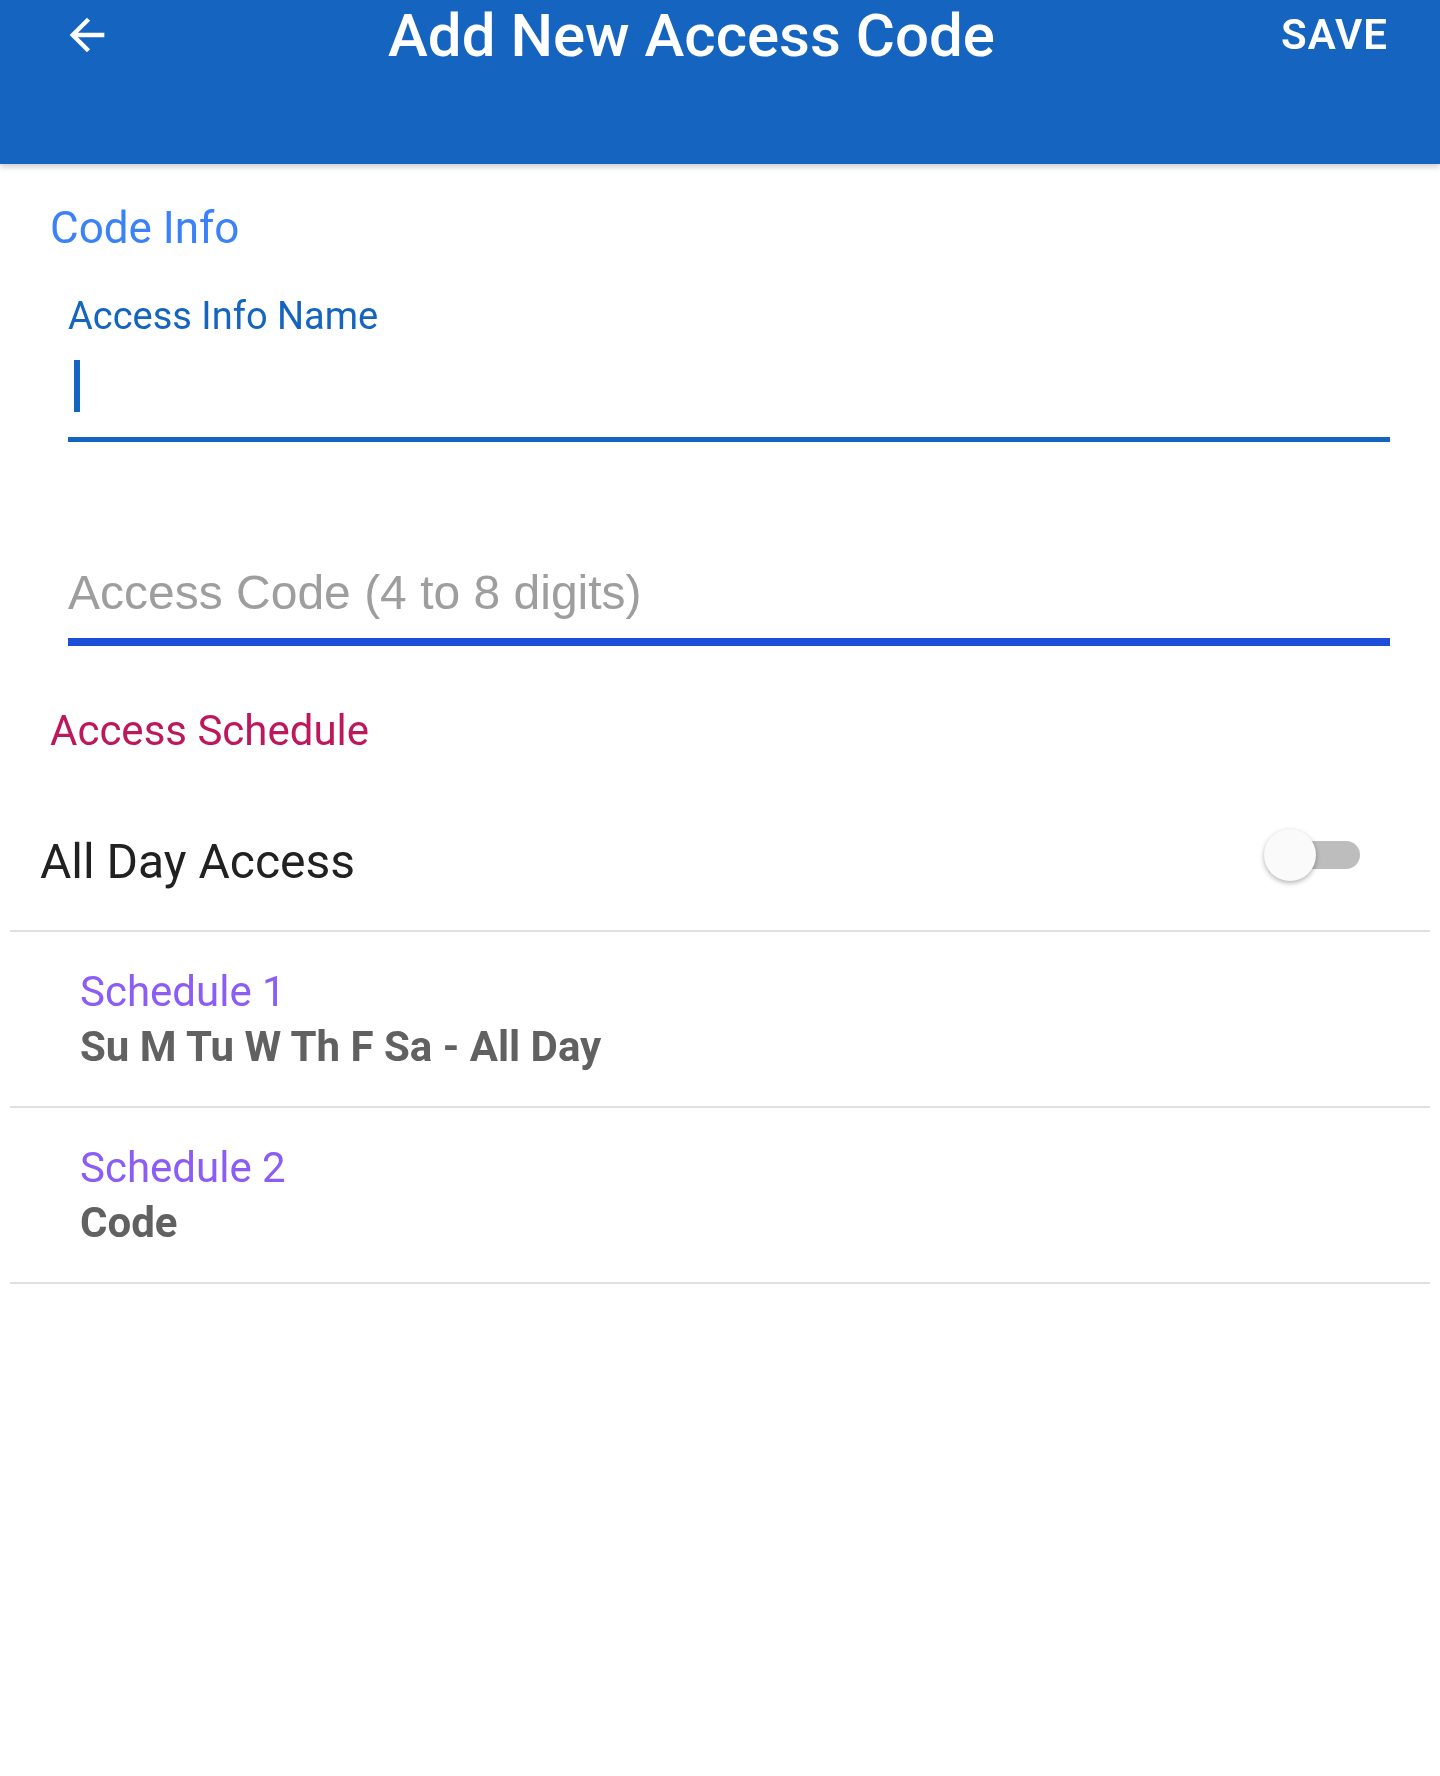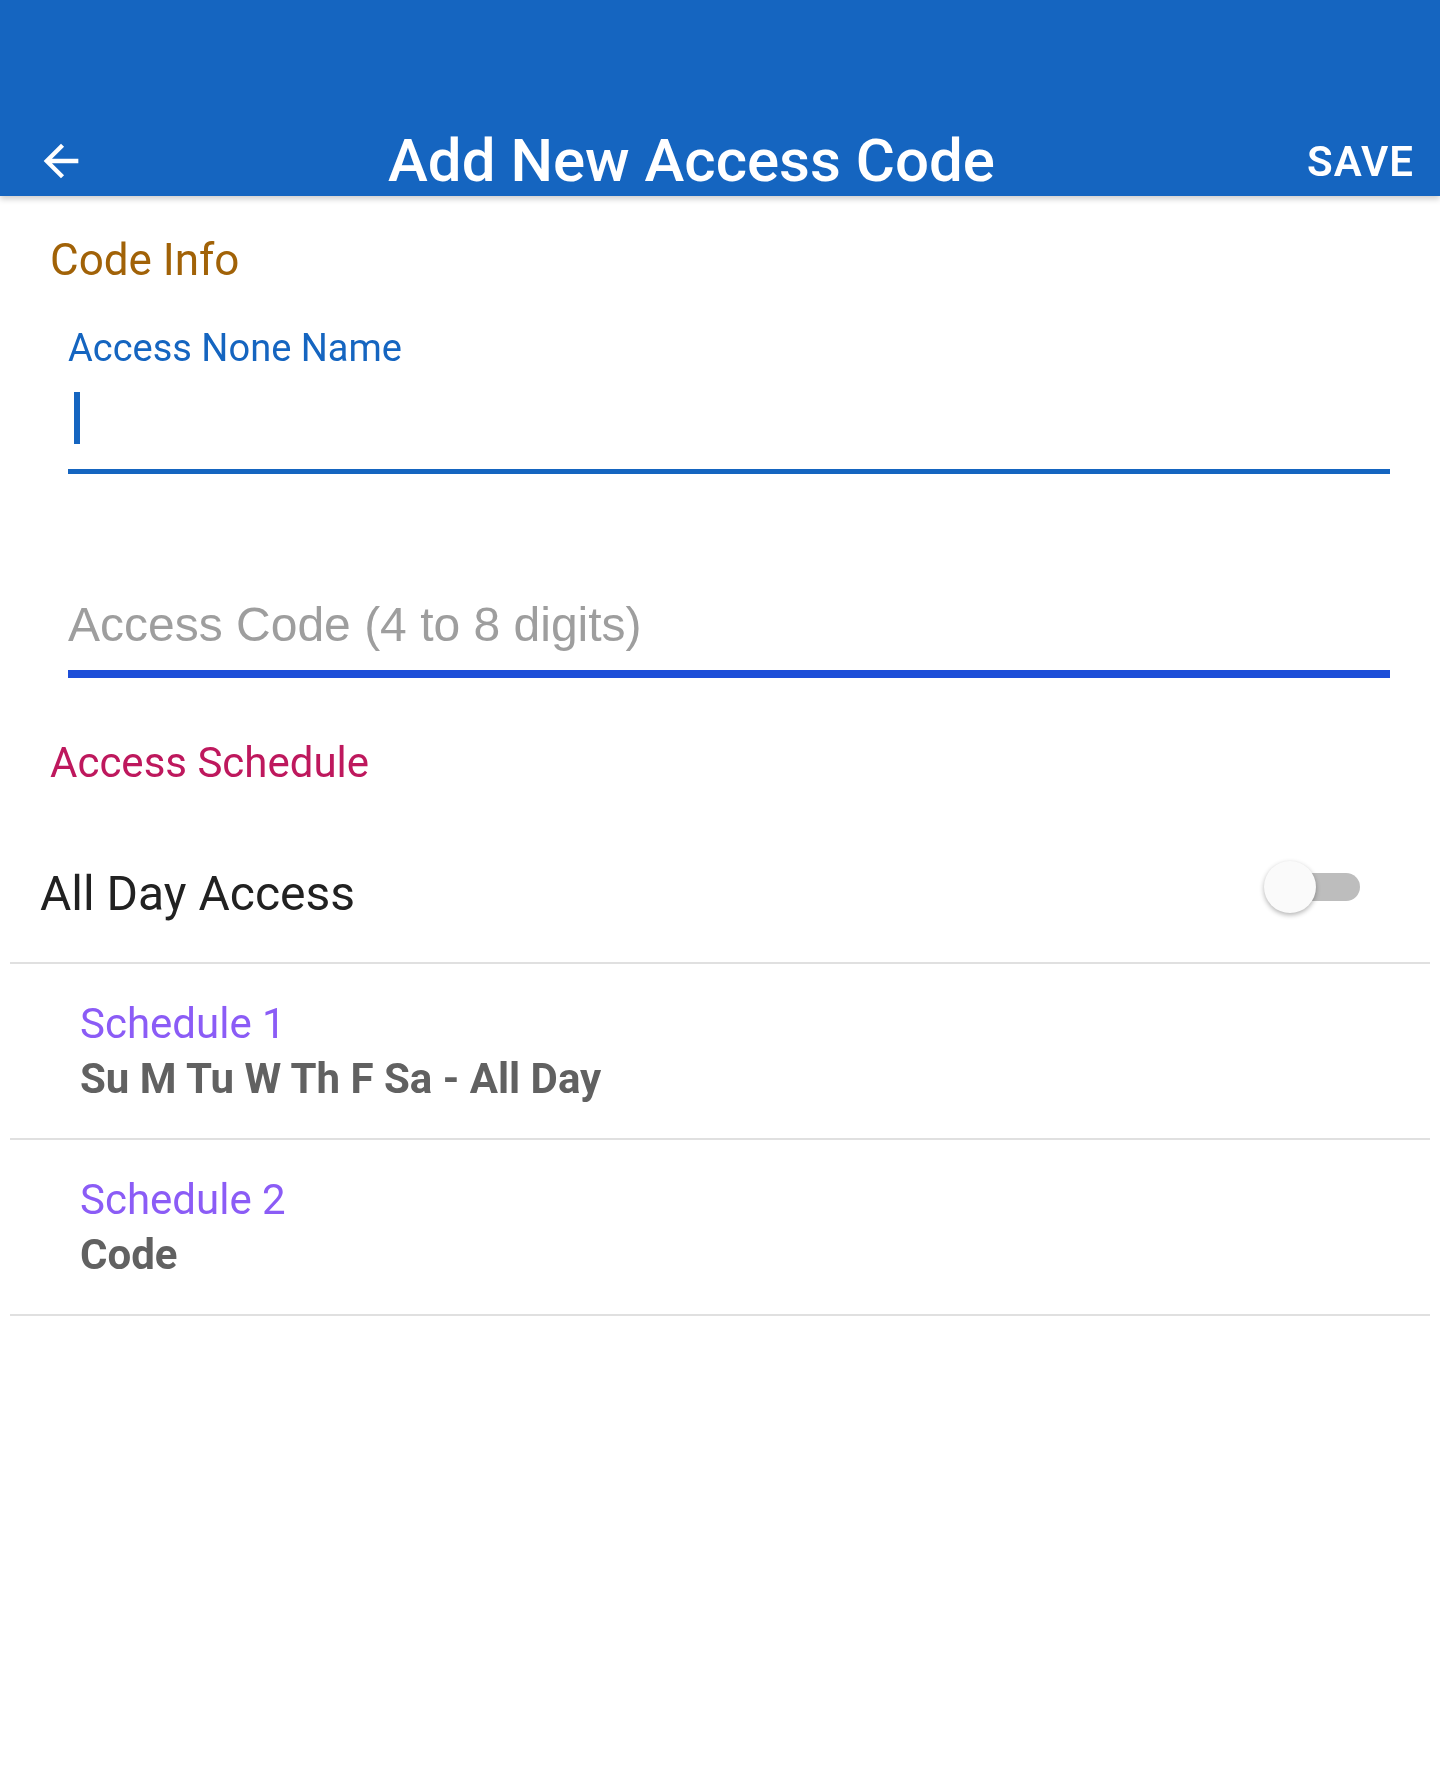--- a/index.html
+++ b/index.html
@@ -9,24 +9,24 @@
     }
     body {
       font-family: -apple-system, Roboto, "Helvetica Neue", Arial, sans-serif;
       background: #ffffff;
       width: 1440px;
       height: 1776px;
       overflow: hidden;
     }
     .app-bar {
       background: #1565C0;
-      height: 196px;
+      height: 164px;
       display: flex;
-      align-items: flex-end;
-      padding: 0 26px;
+      align-items: flex-start;
+      padding: 0 52px;
       box-shadow: 0 3px 6px rgba(0,0,0,0.2);
     }
     .back-button {
       width: 70px;
       height: 70px;
       display: flex;
       align-items: center;
       justify-content: center;
       cursor: pointer;
     }
@@ -47,21 +47,21 @@
       font-size: 42px;
       font-weight: 600;
       letter-spacing: 1px;
       cursor: pointer;
       padding: 10px 0;
     }
     .content {
       padding: 38px 50px 0 50px;
     }
     .section-header {
-      color: #a16207;
+      color: #3b82f6;
       font-size: 44px;
       font-weight: 400;
       margin-bottom: 40px;
     }
     .field-label {
       color: #1565C0;
       font-size: 38px;
       font-weight: 400;
       margin-left: 18px;
       margin-bottom: 8px;
@@ -187,21 +187,21 @@
     </svg>
   </div>
   <div class="app-title">Add New Access Code</div>
   <div class="save-button">SAVE</div>
 </div>
 
 <div class="content">
 
   <div class="section-header">Code Info</div>
 
-  <div class="field-label">Access None Name</div>
+  <div class="field-label">Access Info Name</div>
   <div class="input-wrap">
     <div class="input-caret"></div>
     <input type="text" class="text-input-focused" value="" style="">
   </div>
 
   <div class="spacer-large"></div>
 
   <input type="text" class="text-input-unfocused" placeholder="Access Code (4 to 8 digits)" style="">
 
   <div class="spacer-section"></div>

